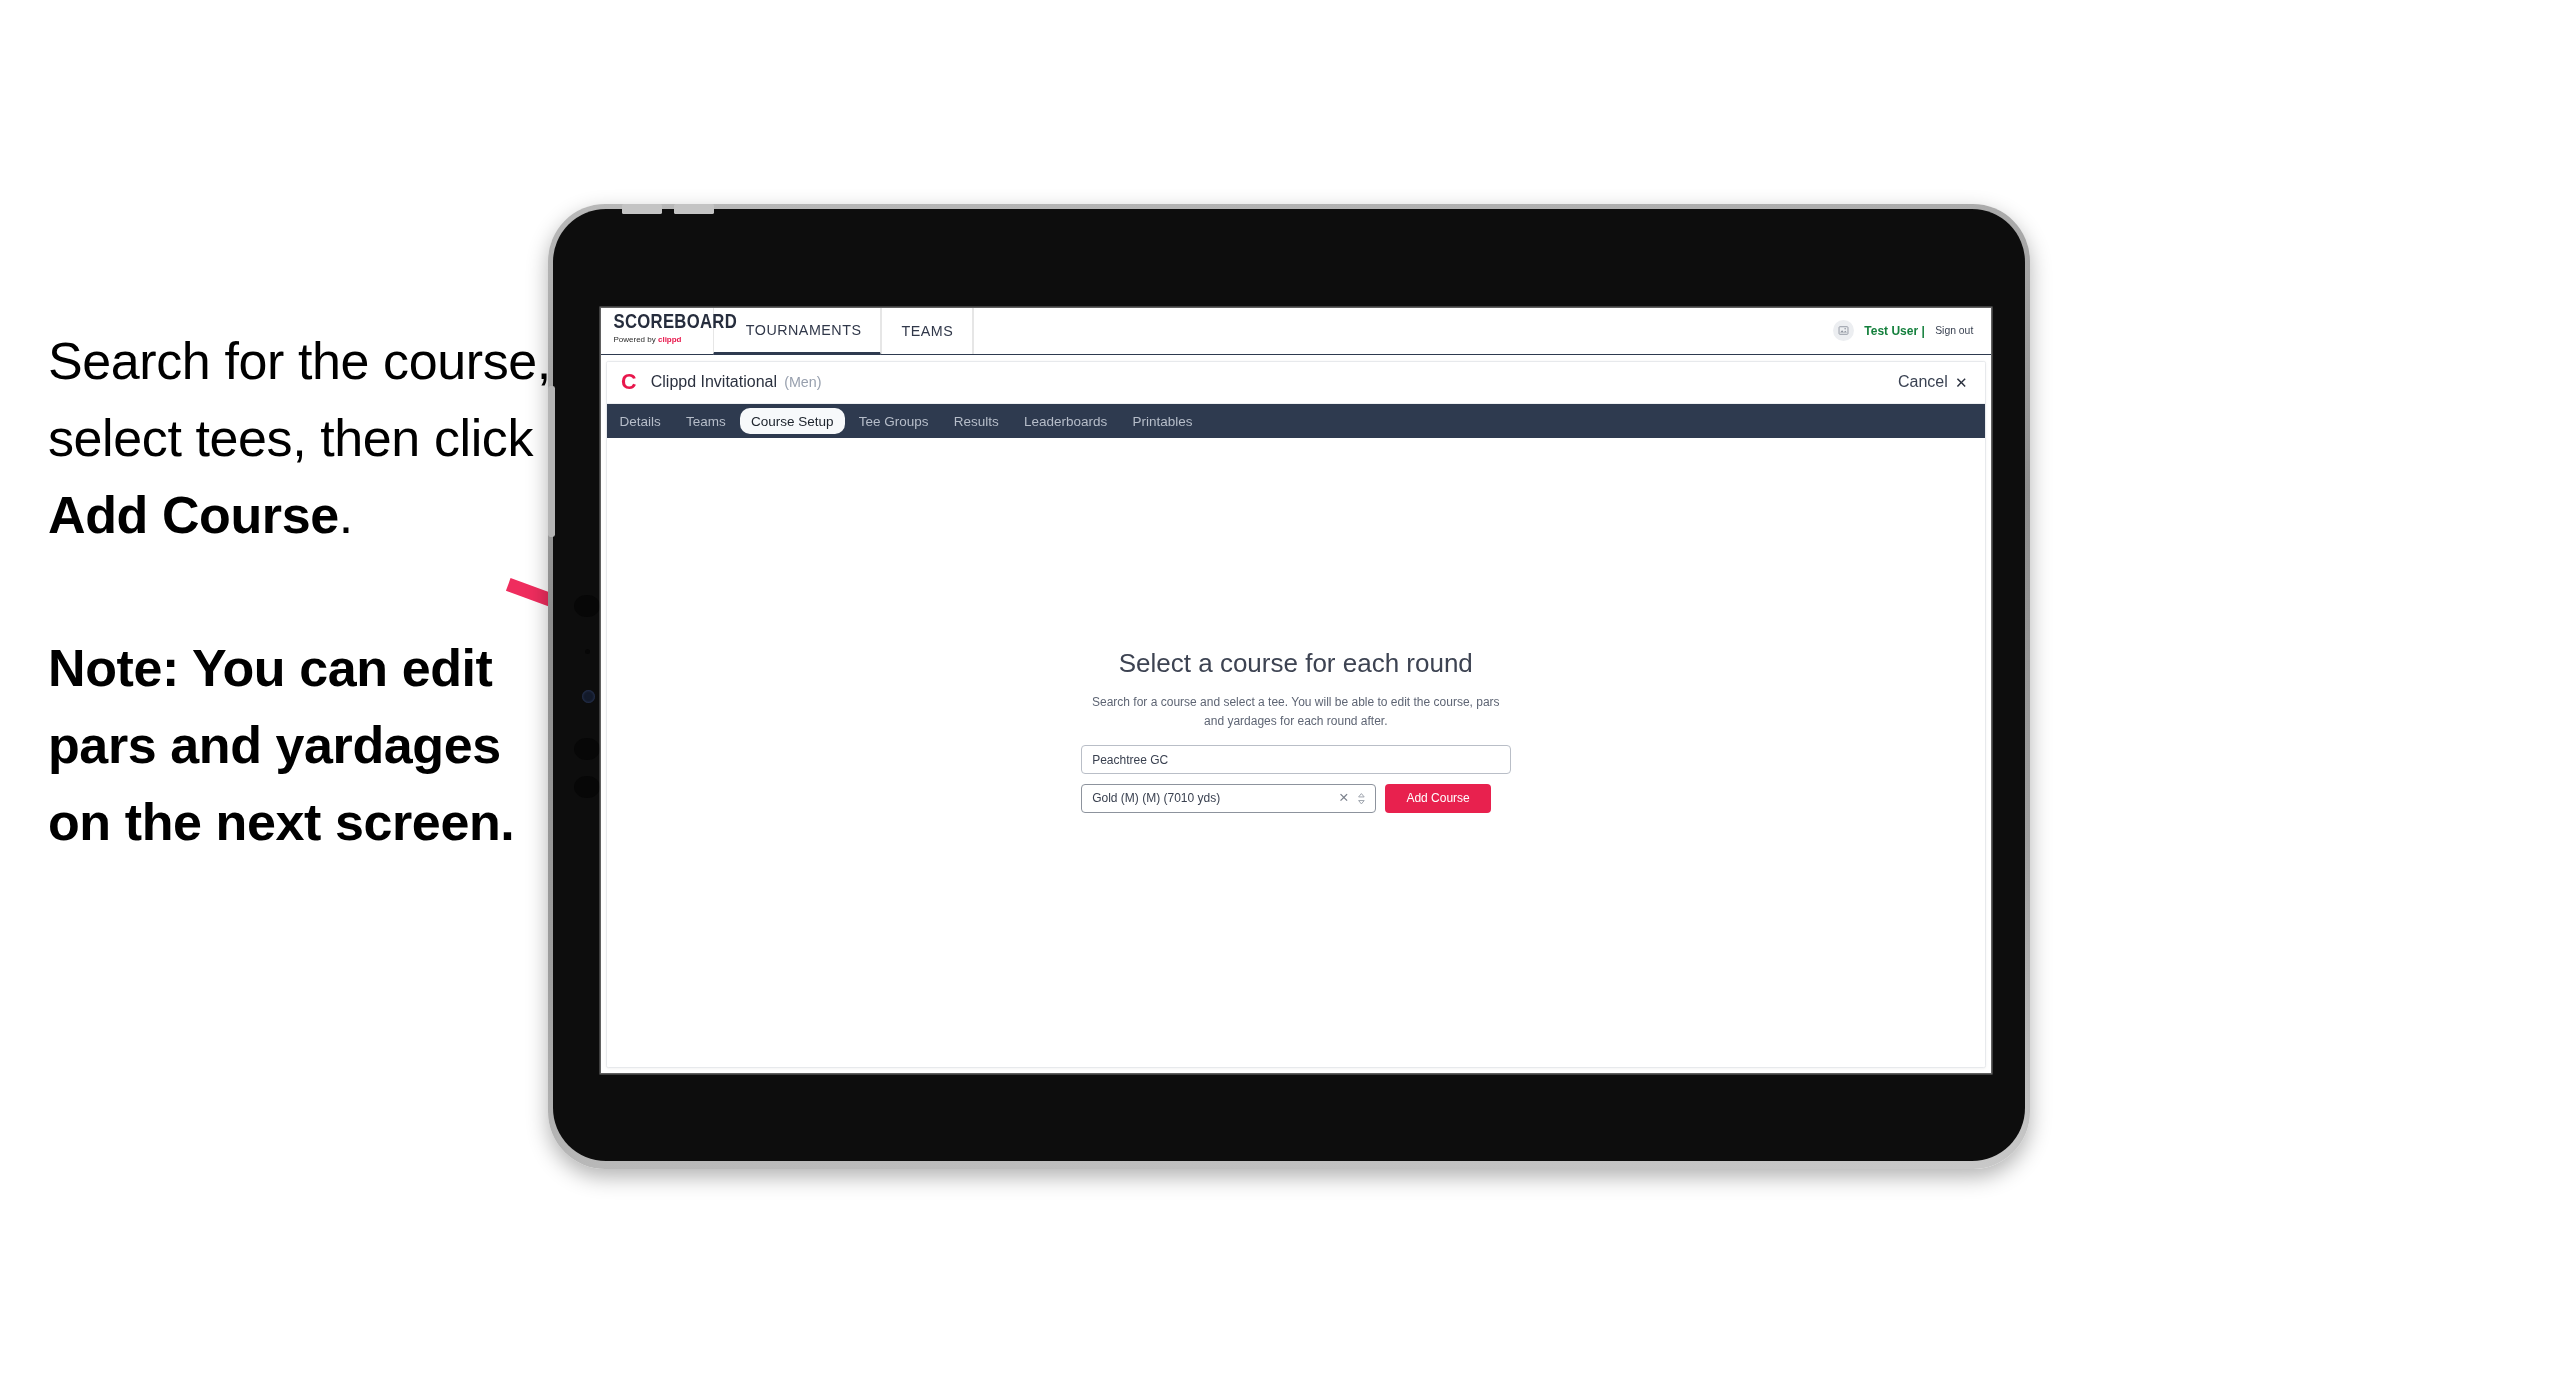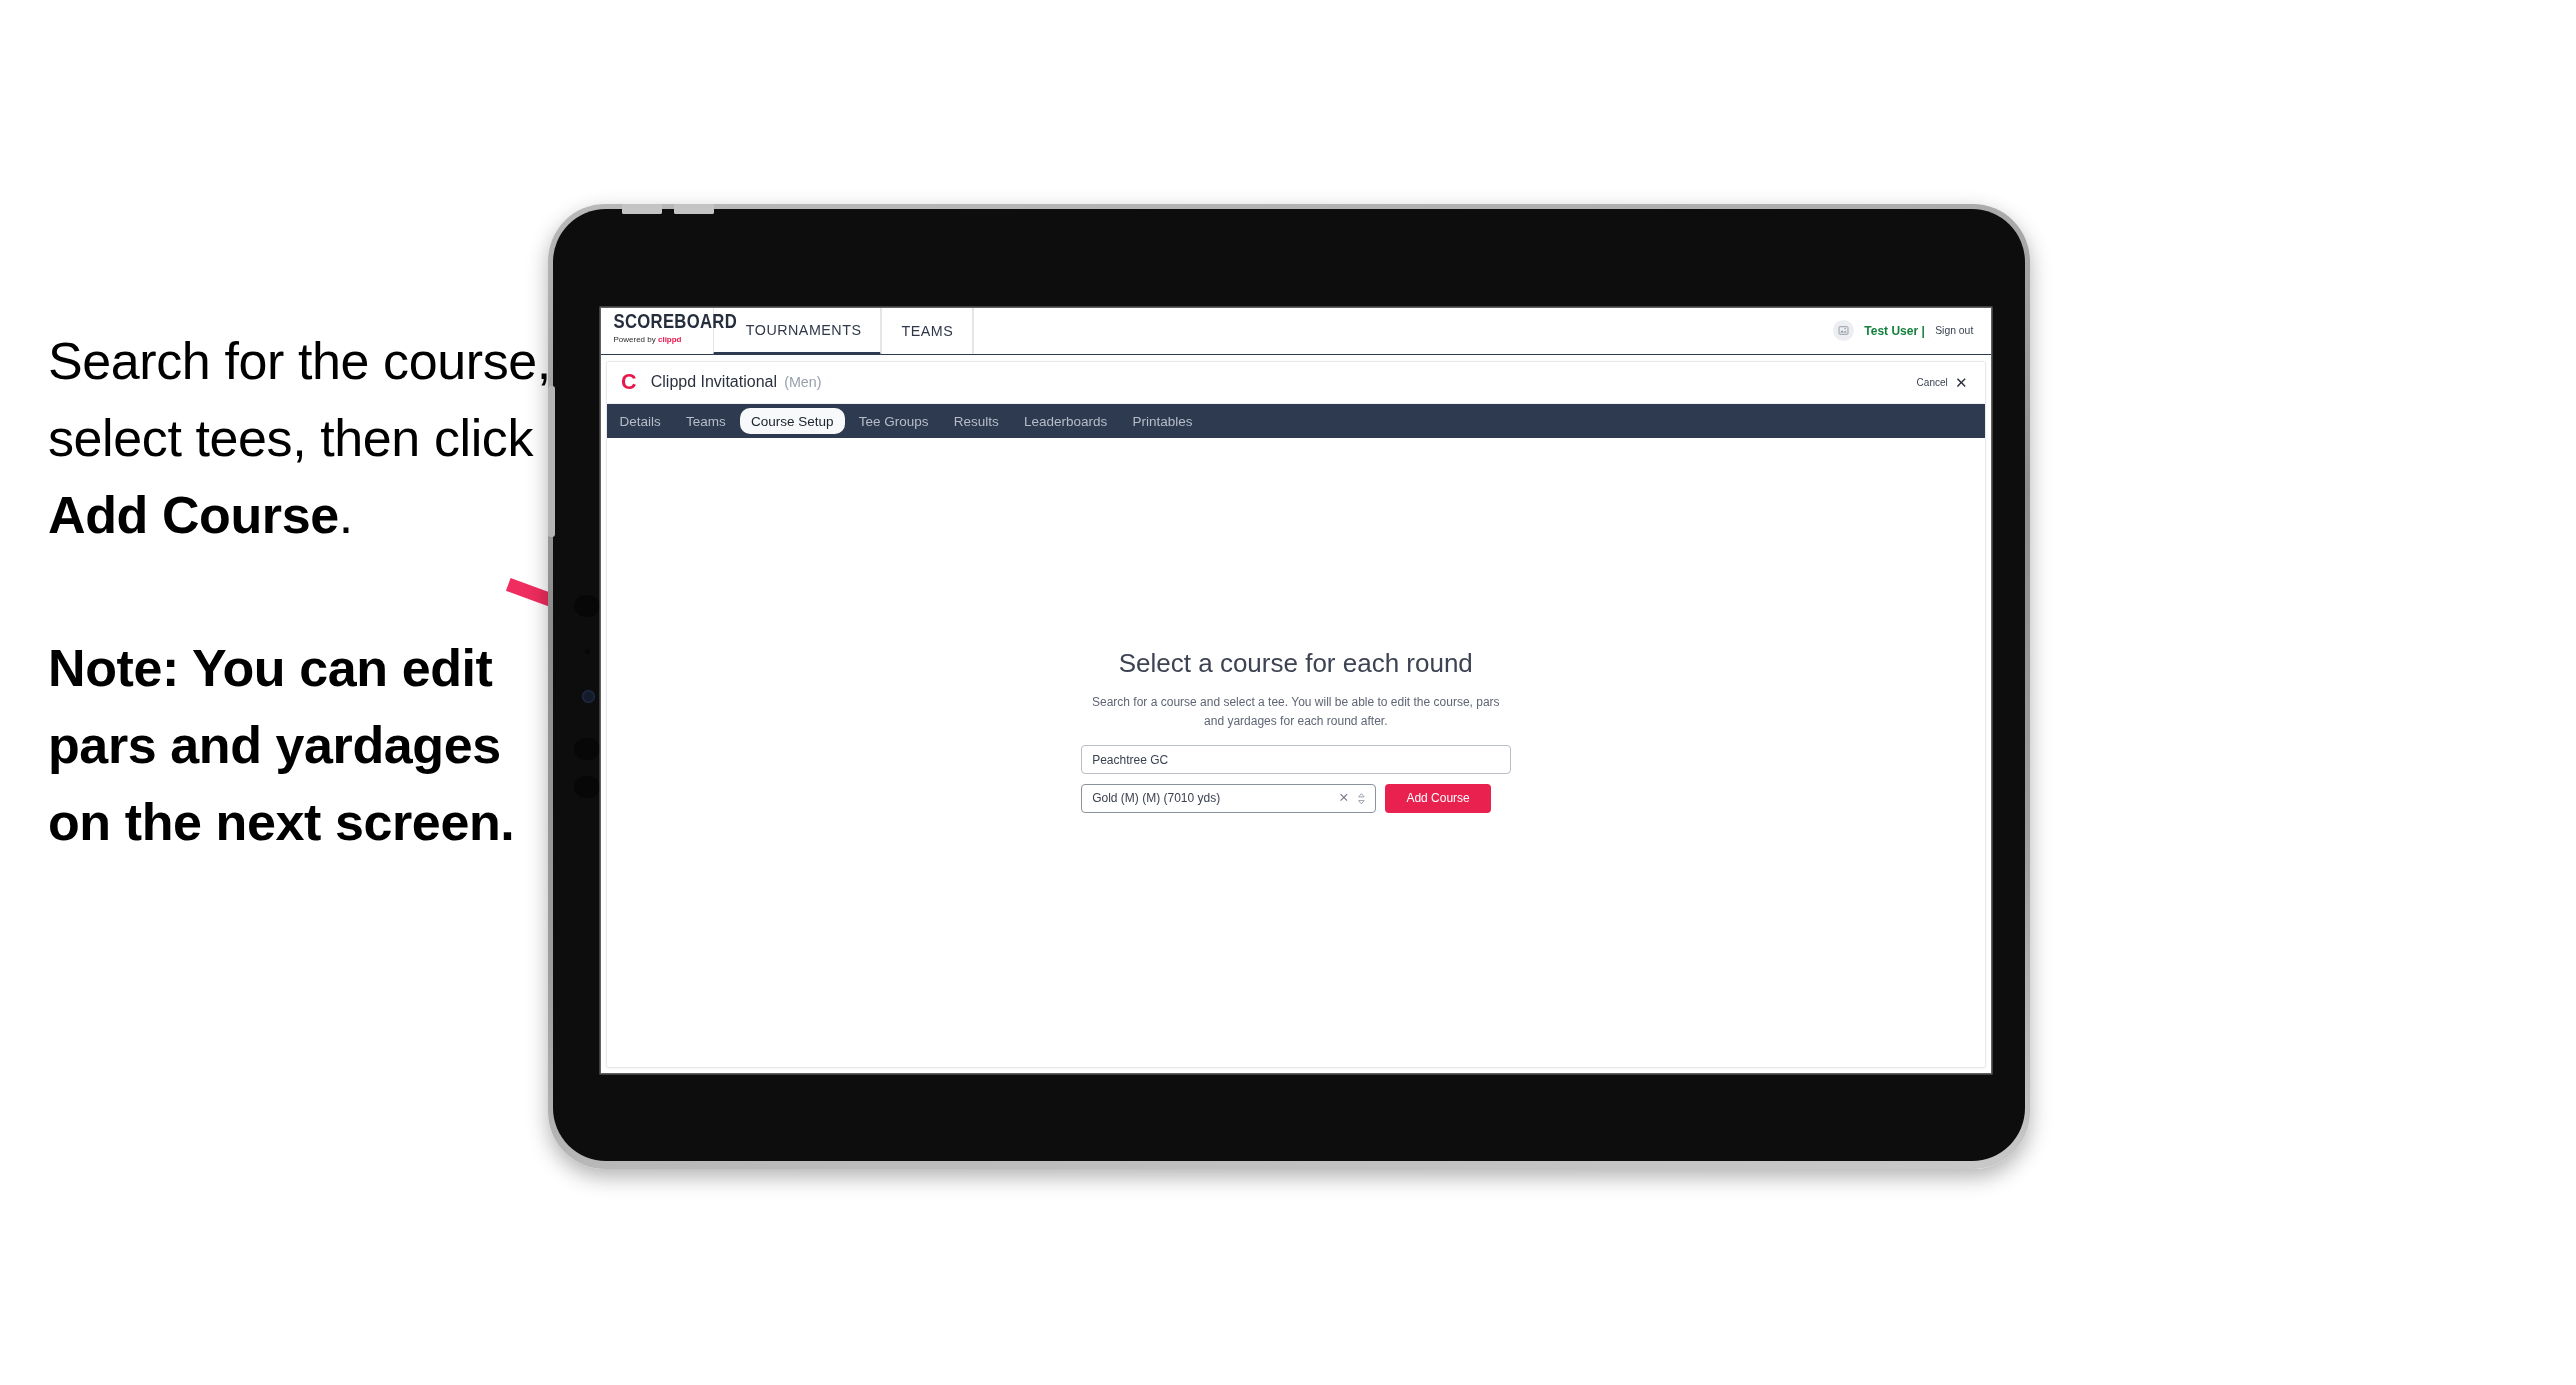--- a/index.html
+++ b/index.html
@@ -237,21 +237,21 @@
     white-space: nowrap;
   }
   #header-right {
     margin-left: auto;
     display: flex;
     align-items: center;
     gap: 7.2px;
     padding-right: 3.2px;
   }
   #cancel-label {
-    font-size: 10px;
+    font-size: 16px;
     color: #3a4252;
     cursor: pointer;
   }
   #cancel-x {
     font-size: 15px;
     color: #2b313f;
     line-height: 1;
     cursor: pointer;
   }
 

